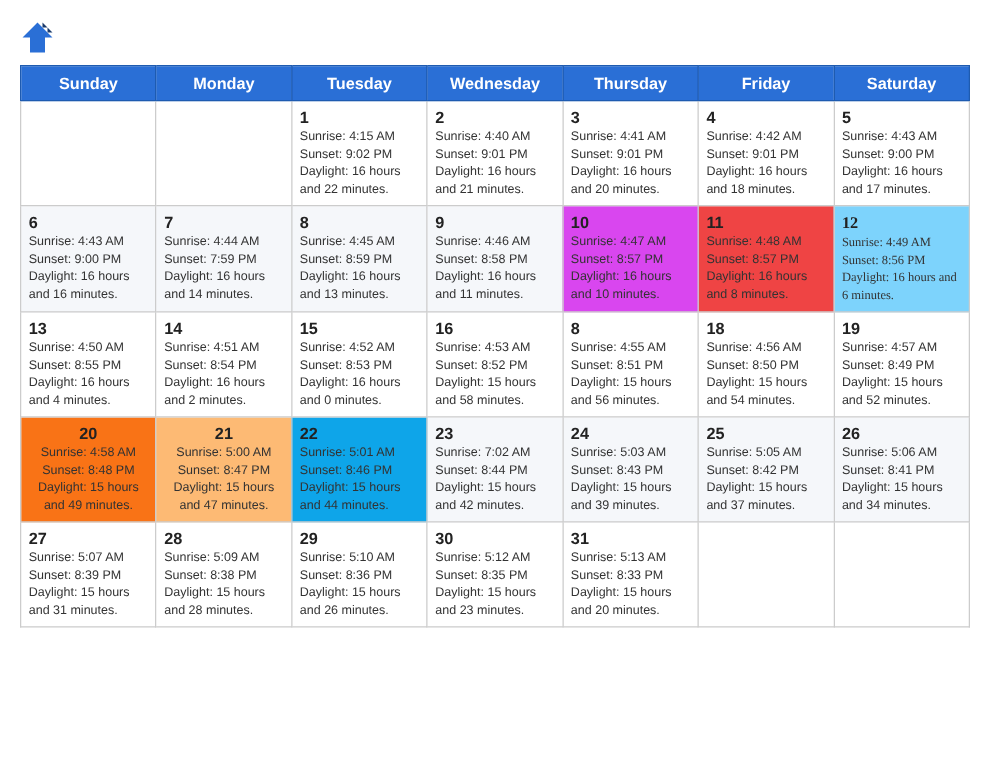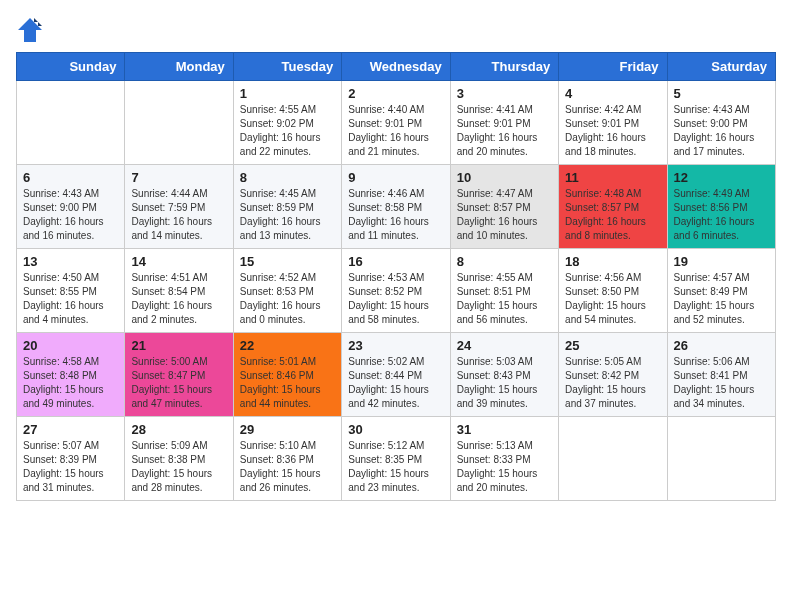--- a/index.html
+++ b/index.html
@@ -45,21 +45,21 @@
       color: #333;
     }
     .calendar {
       width: 100%;
       border-collapse: collapse;
       border: 1px solid #ccc;
     }
     .calendar th {
       background: #2a6fd6;
       color: #fff;
-      text-align: right;
+      text-align: center;
       padding: 6px 8px;
       font-size: 13px;
       border: 1px solid #1e5bb0;
     }
     .calendar td {
       border: 1px solid #ccc;
       vertical-align: top;
       padding: 5px 6px;
       width: 108px;
       min-height: 80px;
@@ -117,21 +117,21 @@
         <th>Friday</th>
         <th>Saturday</th>
       </tr>
   </thead>
   <tbody id="calendar-body">
   <tr>
         <td class="empty-cell"></td>
         <td class="empty-cell"></td>
         <td>
           <span class="day-num">1</span>
-          <div class="day-info">Sunrise: 4:55 AM
+          <div class="day-info">Sunrise: 4:15 AM
 Sunset: 9:02 PM
 Daylight: 16 hours and 22 minutes.</div>
         </td>
         <td>
           <span class="day-num">2</span>
           <div class="day-info">Sunrise: 4:40 AM
 Sunset: 9:01 PM
 Daylight: 16 hours and 21 minutes.</div>
         </td>
         <td>
@@ -171,33 +171,33 @@
           <div class="day-info">Sunrise: 4:45 AM
 Sunset: 8:59 PM
 Daylight: 16 hours and 13 minutes.</div>
         </td>
         <td style="background: rgb(245, 247, 250);">
           <span class="day-num">9</span>
           <div class="day-info">Sunrise: 4:46 AM
 Sunset: 8:58 PM
 Daylight: 16 hours and 11 minutes.</div>
         </td>
-        <td style="background: #e5e5e5;">
+        <td style="background: #d946ef;">
           <span class="day-num">10</span>
           <div class="day-info">Sunrise: 4:47 AM
 Sunset: 8:57 PM
 Daylight: 16 hours and 10 minutes.</div>
         </td>
         <td style="background: #ef4444;">
           <span class="day-num">11</span>
           <div class="day-info">Sunrise: 4:48 AM
 Sunset: 8:57 PM
 Daylight: 16 hours and 8 minutes.</div>
         </td>
-        <td style="background: #14b8a6;">
+        <td style="background: #7dd3fc; font-family: Liberation Serif, serif;">
           <span class="day-num">12</span>
           <div class="day-info">Sunrise: 4:49 AM
 Sunset: 8:56 PM
 Daylight: 16 hours and 6 minutes.</div>
         </td>
       </tr>
       <tr>
         <td>
           <span class="day-num">13</span>
           <div class="day-info">Sunrise: 4:50 AM
@@ -235,41 +235,41 @@
 Daylight: 15 hours and 54 minutes.</div>
         </td>
         <td>
           <span class="day-num">19</span>
           <div class="day-info">Sunrise: 4:57 AM
 Sunset: 8:49 PM
 Daylight: 15 hours and 52 minutes.</div>
         </td>
       </tr>
       <tr>
-        <td style="background: #f0abfc;">
+        <td style="background: #f97316; text-align: center;">
           <span class="day-num">20</span>
           <div class="day-info">Sunrise: 4:58 AM
 Sunset: 8:48 PM
 Daylight: 15 hours and 49 minutes.</div>
         </td>
-        <td style="background: #ec4899;">
+        <td style="background: #fdba74; text-align: center;">
           <span class="day-num">21</span>
           <div class="day-info">Sunrise: 5:00 AM
 Sunset: 8:47 PM
 Daylight: 15 hours and 47 minutes.</div>
         </td>
-        <td style="background: #f97316;">
+        <td style="background: #0ea5e9;">
           <span class="day-num">22</span>
           <div class="day-info">Sunrise: 5:01 AM
 Sunset: 8:46 PM
 Daylight: 15 hours and 44 minutes.</div>
         </td>
         <td style="background: rgb(245, 247, 250); margin-top: 34px;">
           <span class="day-num">23</span>
-          <div class="day-info">Sunrise: 5:02 AM
+          <div class="day-info">Sunrise: 7:02 AM
 Sunset: 8:44 PM
 Daylight: 15 hours and 42 minutes.</div>
         </td>
         <td style="background: rgb(245, 247, 250);">
           <span class="day-num">24</span>
           <div class="day-info">Sunrise: 5:03 AM
 Sunset: 8:43 PM
 Daylight: 15 hours and 39 minutes.</div>
         </td>
         <td style="background: rgb(245, 247, 250);">

